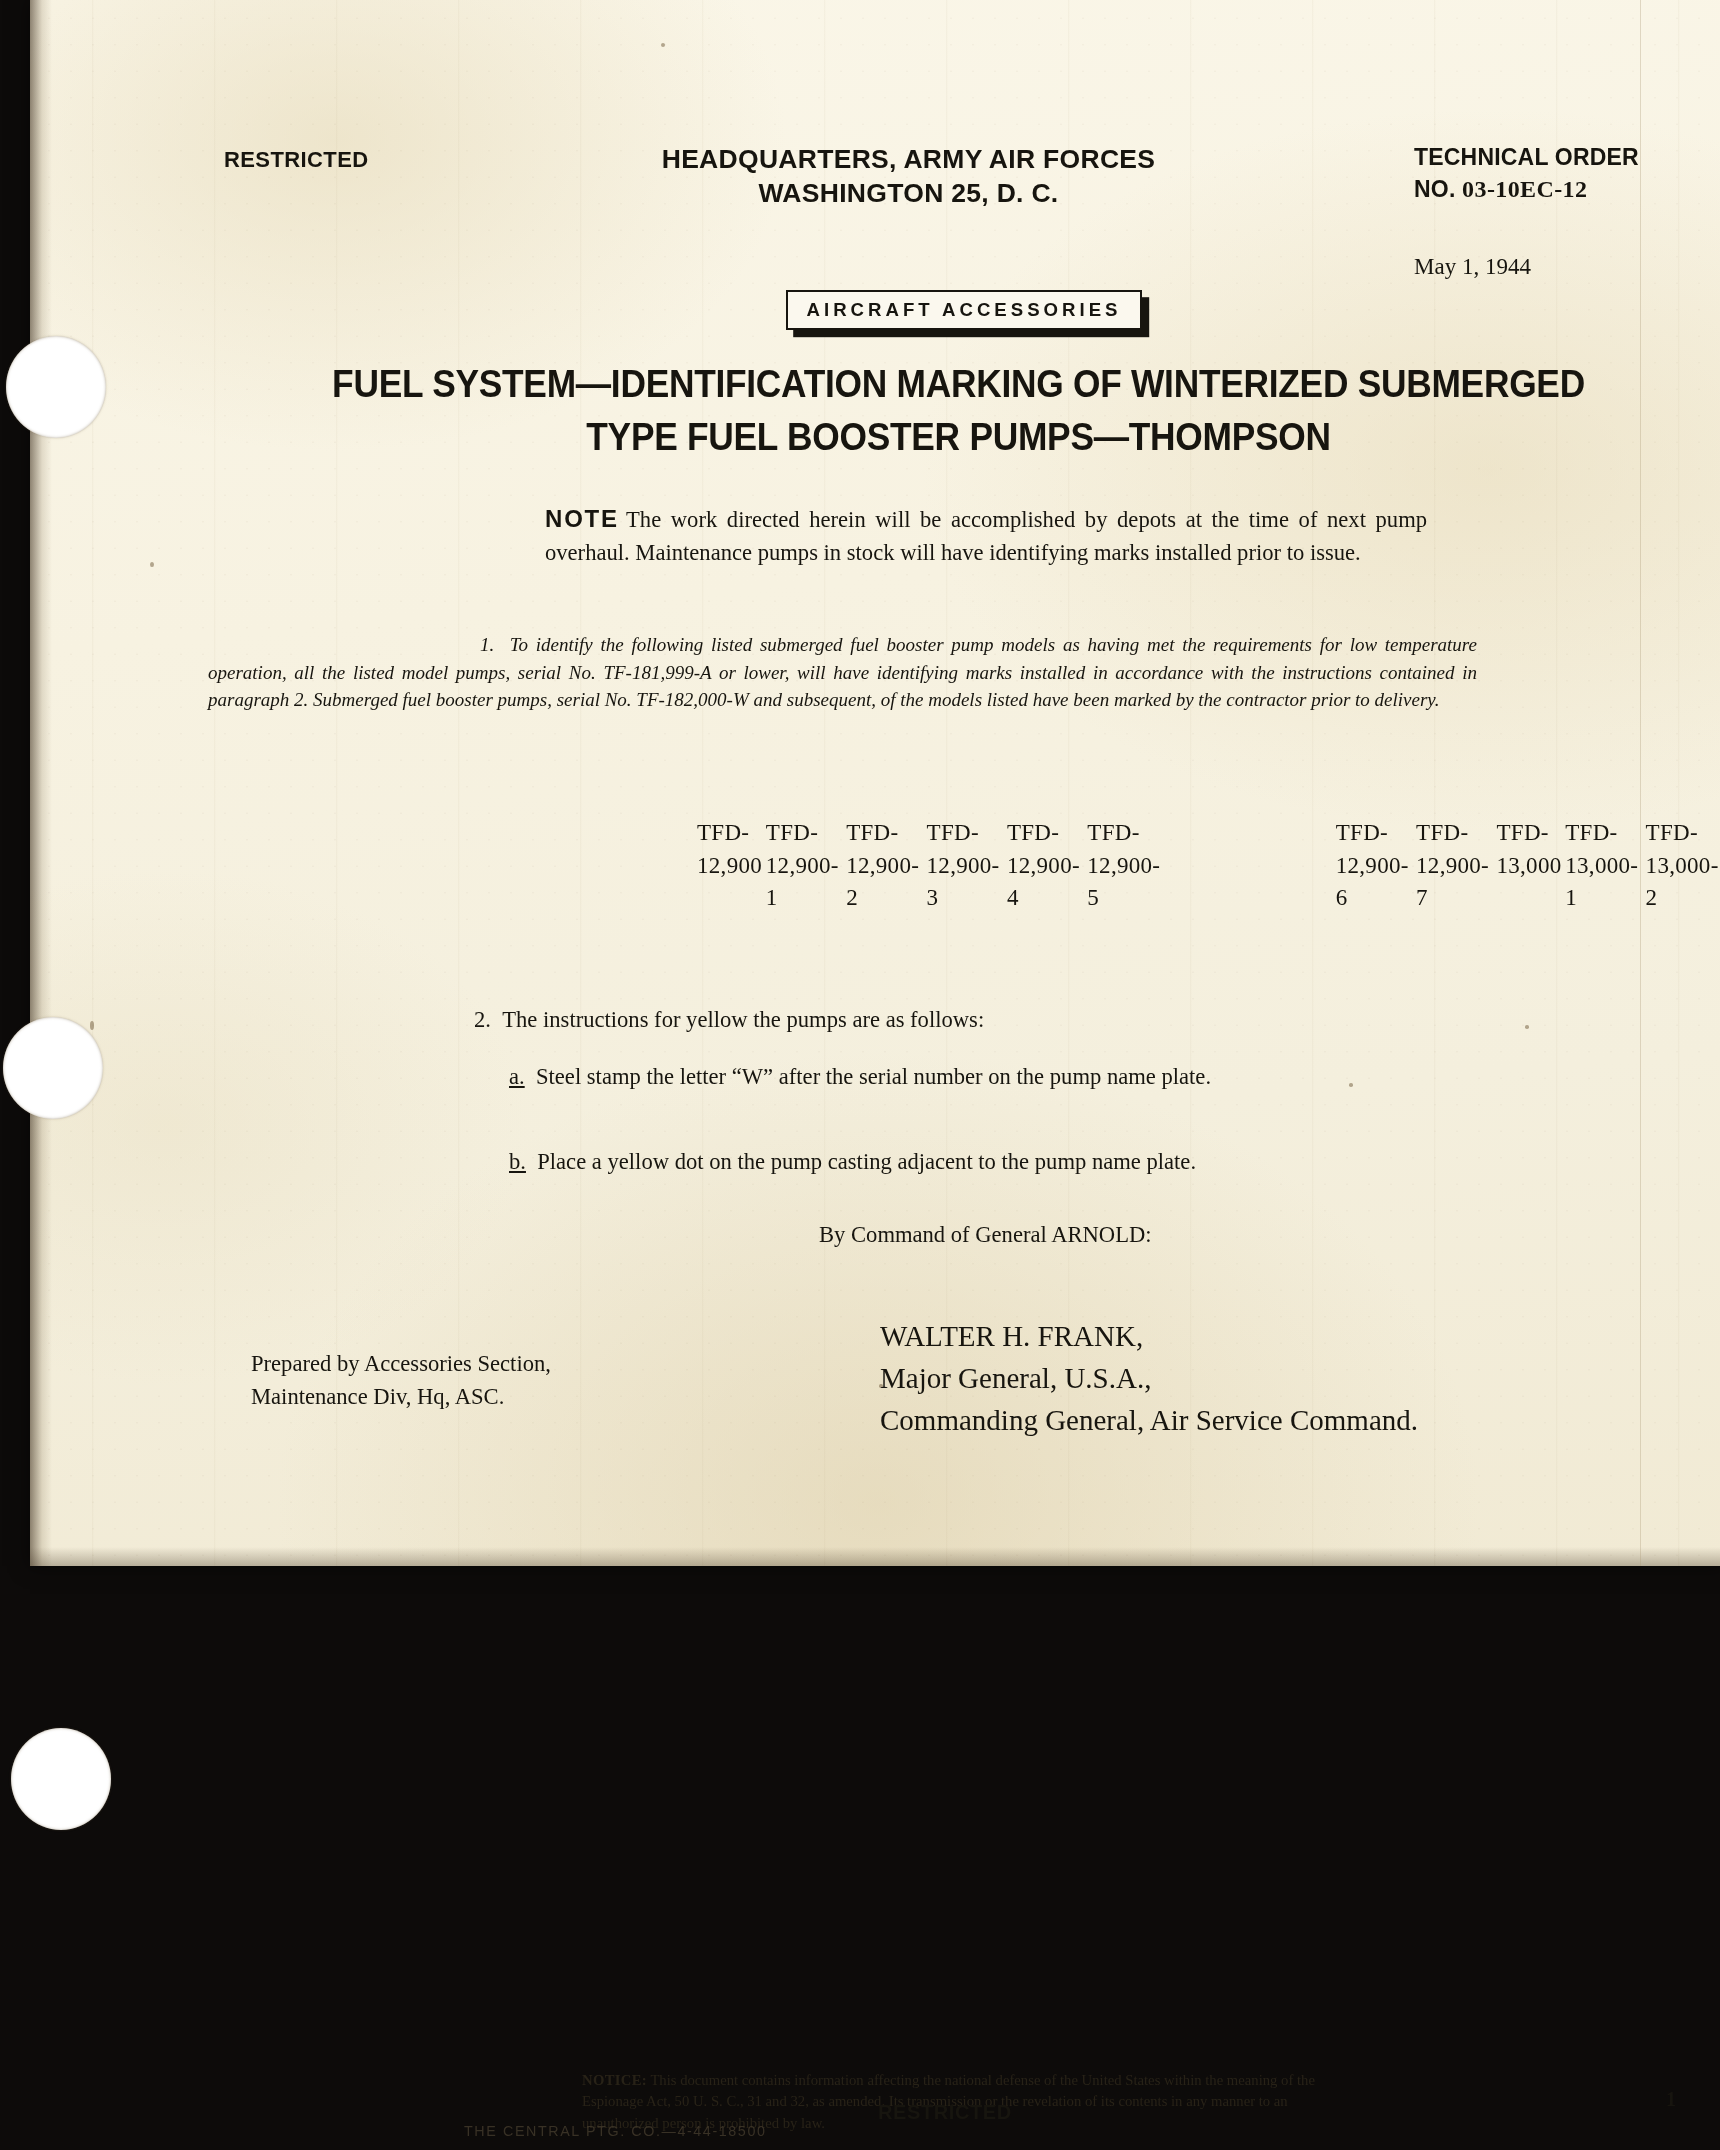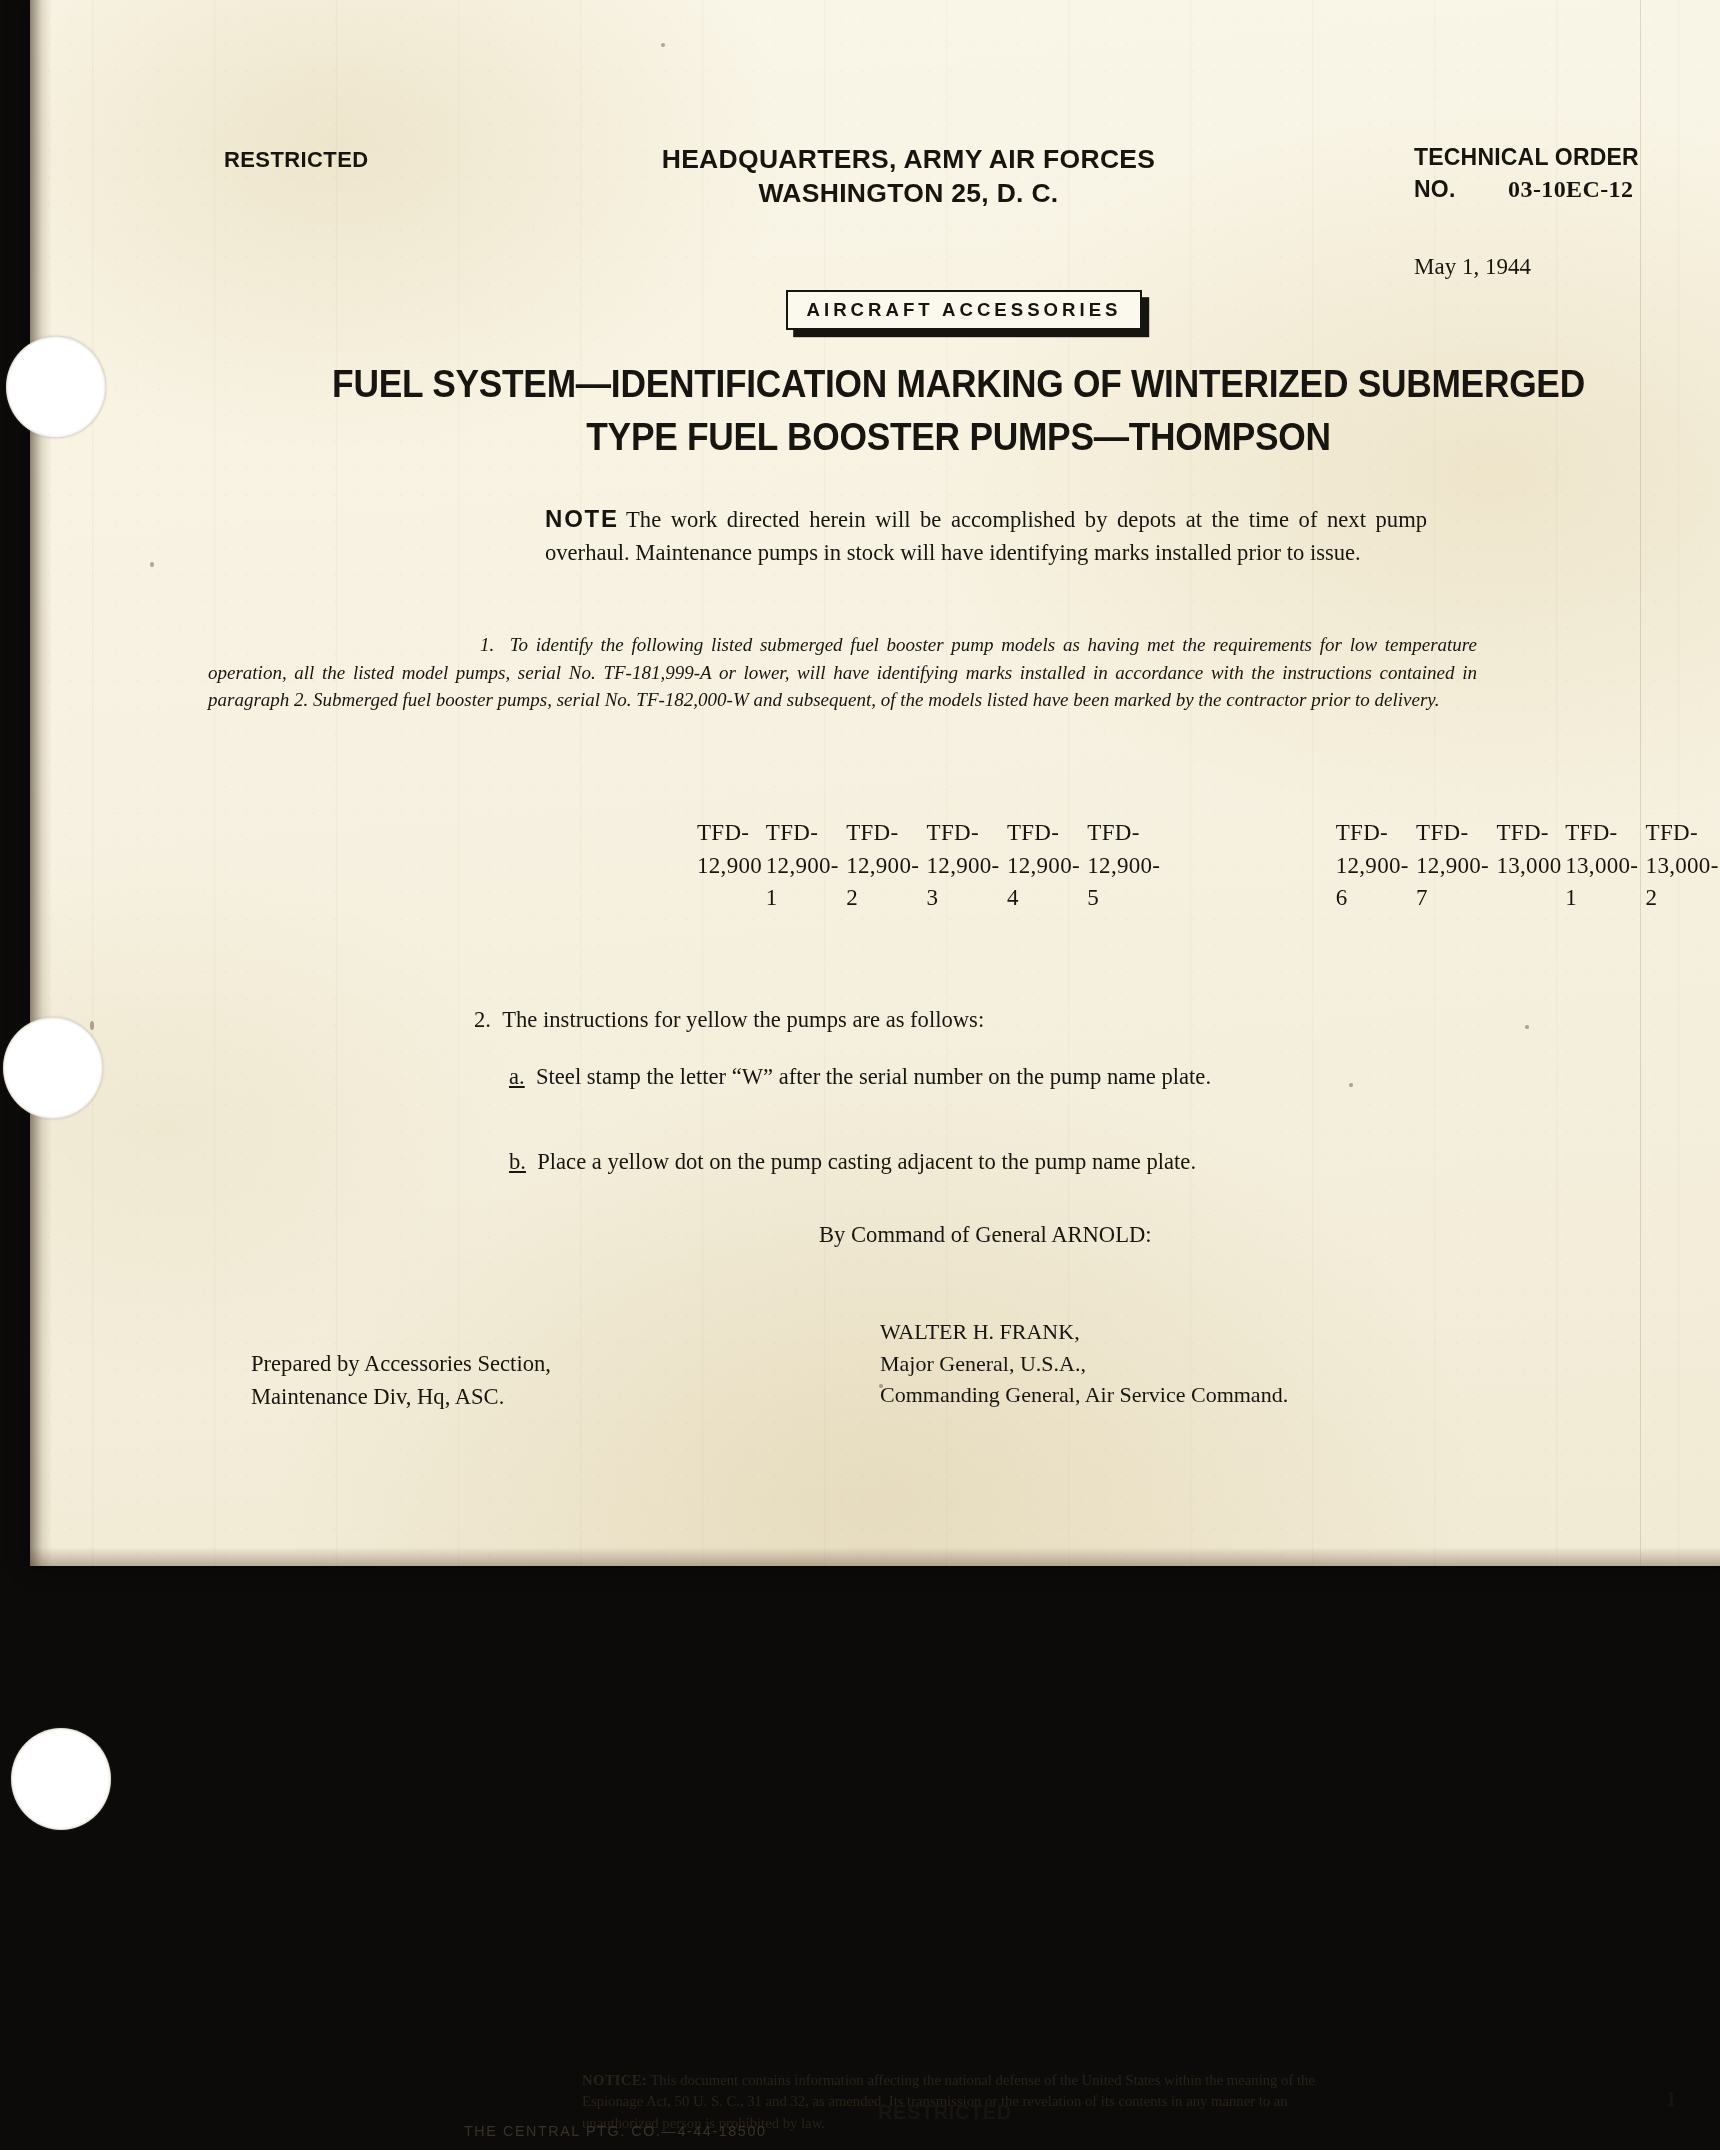--- a/index.html
+++ b/index.html
@@ -126,21 +126,20 @@
     font-weight: bold;
     font-size: 23px;
     line-height: 1.34;
     letter-spacing: 0.2px;
   }
   .to-num {
     font-family: "Liberation Serif", serif;
     font-weight: bold;
     font-size: 24px;
     letter-spacing: 0.4px;
-    margin-left: 46px;
   }
   .date-line {
     position: absolute;
     left: 1384px; top: 254px;
     font-family: "Liberation Serif", serif;
     font-size: 23px;
   }
 
   
   .plate-wrap {
@@ -247,21 +246,21 @@
   }
 
   .by-command {
     position: absolute;
     left: 789px; top: 1222px;
     font-size: 22.6px;
   }
   .signature {
     position: absolute;
     left: 850px; top: 1316px;
-    font-size: 22px;
+    font-size: 29px;
     line-height: 1.44;
   }
   .prepared-by {
     position: absolute;
     left: 221px; top: 1348px;
     font-size: 22.6px;
     line-height: 1.44;
   }
 
   

